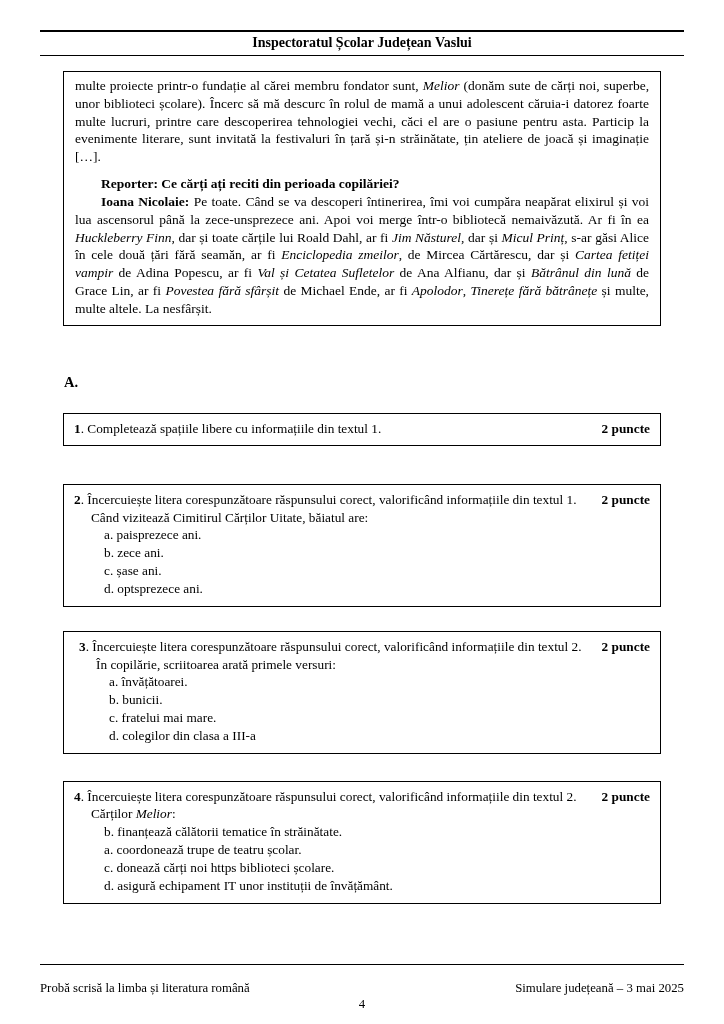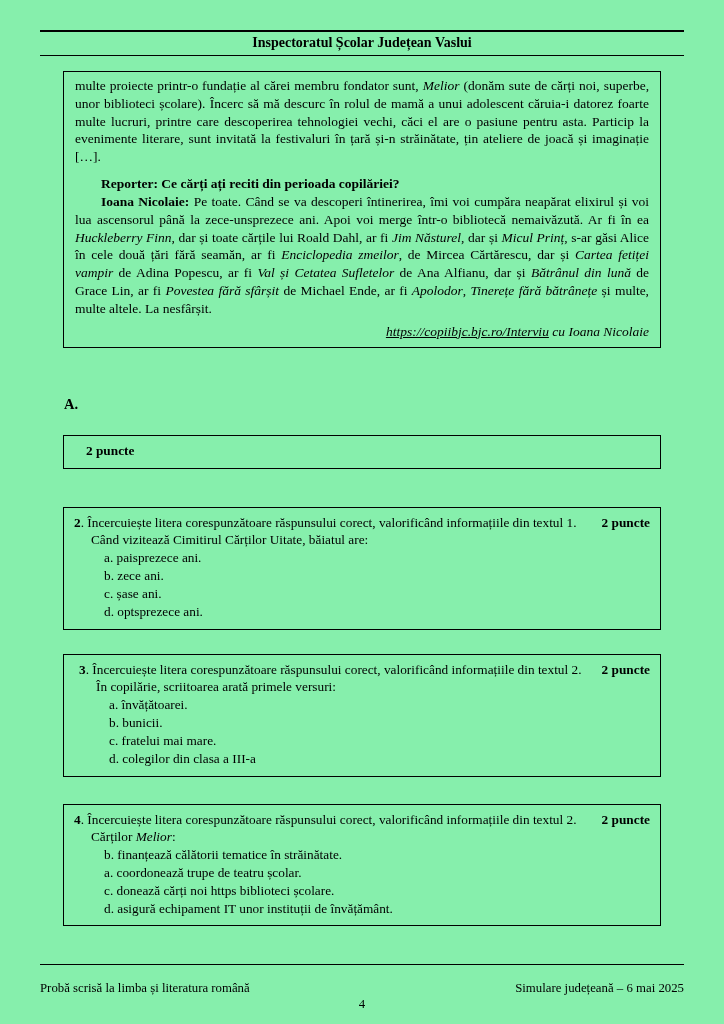--- a/index.html
+++ b/index.html
@@ -1,21 +1,21 @@
 <!DOCTYPE html>
 <html><head>
 <meta charset="utf-8">
 <style>
   html, body { margin: 0; padding: 0; background: #e8e8e8; }
   .page {
     position: relative;
     width: 724px;
     height: 1024px;
     margin: 0 auto;
-    background: #86efac;
+    background: #ffffff;
     color: #000000;
     font-family: "Liberation Serif", "DejaVu Serif", serif;
     box-sizing: border-box;
     padding: 30px 40px 0 40px;
     overflow: hidden;
   }
   
   .header {
     border-top: 2px solid #000;
     border-bottom: 1px solid #000;
@@ -104,27 +104,27 @@
 <div class="page">
 
   <div class="header">
     <div class="header-title">Inspectoratul Școlar Județean Vaslui</div>
   </div>
 
   <div class="text-box">
     <p class="para"><span>multe proiecte printr-o fundație al cărei membru fondator sunt, </span><span style="font-style: italic;">Melior</span><span> (donăm sute de cărți noi, superbe, unor biblioteci școlare). Încerc să mă descurc în rolul de mamă a unui adolescent căruia-i datorez foarte multe lucruri, printre care descoperirea tehnologiei vechi, căci el are o pasiune pentru asta. Particip la evenimente literare, sunt invitată la festivaluri în țară și-n străinătate, țin ateliere de joacă și imaginație […].</span></p>
     <p class="para indent sp"><span style="font-weight: bold;">Reporter: Ce cărți ați reciti din perioada copilăriei?</span></p>
     <p class="para indent"><span style="font-weight: bold;">Ioana Nicolaie:</span><span> Pe toate. Când se va descoperi întinerirea, îmi voi cumpăra neapărat elixirul și voi lua ascensorul până la zece-unsprezece ani. Apoi voi merge într-o bibliotecă nemaivăzută. Ar fi în ea </span><span style="font-style: italic;">Huckleberry Finn</span><span>, dar și toate cărțile lui Roald Dahl, ar fi </span><span style="font-style: italic;">Jim Năsturel</span><span>, dar și </span><span style="font-style: italic;">Micul Prinț</span><span>, s-ar găsi Alice în cele două țări fără seamăn, ar fi </span><span style="font-style: italic;">Enciclopedia zmeilor</span><span>, de Mircea Cărtărescu, dar și </span><span style="font-style: italic;">Cartea fetiței vampir</span><span> de Adina Popescu, ar fi </span><span style="font-style: italic;">Val și Cetatea Sufletelor</span><span> de Ana Alfianu, dar și </span><span style="font-style: italic;">Bătrânul din lună</span><span> de Grace Lin, ar fi </span><span style="font-style: italic;">Povestea fără sfârșit</span><span> de Michael Ende, ar fi </span><span style="font-style: italic;">Apolodor</span><span>, </span><span style="font-style: italic;">Tinerețe fără bătrânețe</span><span> și multe, multe altele. La nesfârșit.</span></p>
-    <p class="source-line"><a>https://copiibjc.bjc.ro/Interviu</a><span> cu Ioana Nicolaie</span></p>
   </div>
 
   <div class="section-label">A.</div>
 
   <div class="qbox q1">
     <div class="qheader">
+      <div class="qtext"><span class="qnum">1</span><span>. Completează spațiile libere cu informațiile din textul 1.</span></div>
       <div class="qpoints">2 puncte</div>
     </div>
   </div>
 
   <div class="qbox q2">
     <div class="qheader">
       <div class="qtext"><span class="qnum">2</span><span>. Încercuiește litera corespunzătoare răspunsului corect, valorificând informațiile din textul 1.</span></div>
       <div class="qpoints">2 puncte</div>
     </div>
     <div class="stem">Când vizitează Cimitirul Cărților Uitate, băiatul are:</div>
@@ -160,18 +160,18 @@
       <div class="opt">b. finanțează călătorii tematice în străinătate.</div>
       <div class="opt">a. coordonează trupe de teatru școlar.</div>
       <div class="opt">c. donează cărți noi https biblioteci școlare.</div>
       <div class="opt">d. asigură echipament IT unor instituții de învățământ.</div>
     </div>
   </div>
 
   <div class="footer">
     <div class="footer-line">
       <span>Probă scrisă la limba și literatura română</span>
-      <span>Simulare județeană – 6 mai 2025</span>
+      <span>Simulare județeană – 3 mai 2025</span>
     </div>
     <div class="page-num">4</div>
   </div>
 
 </div>
 
 </body></html>

